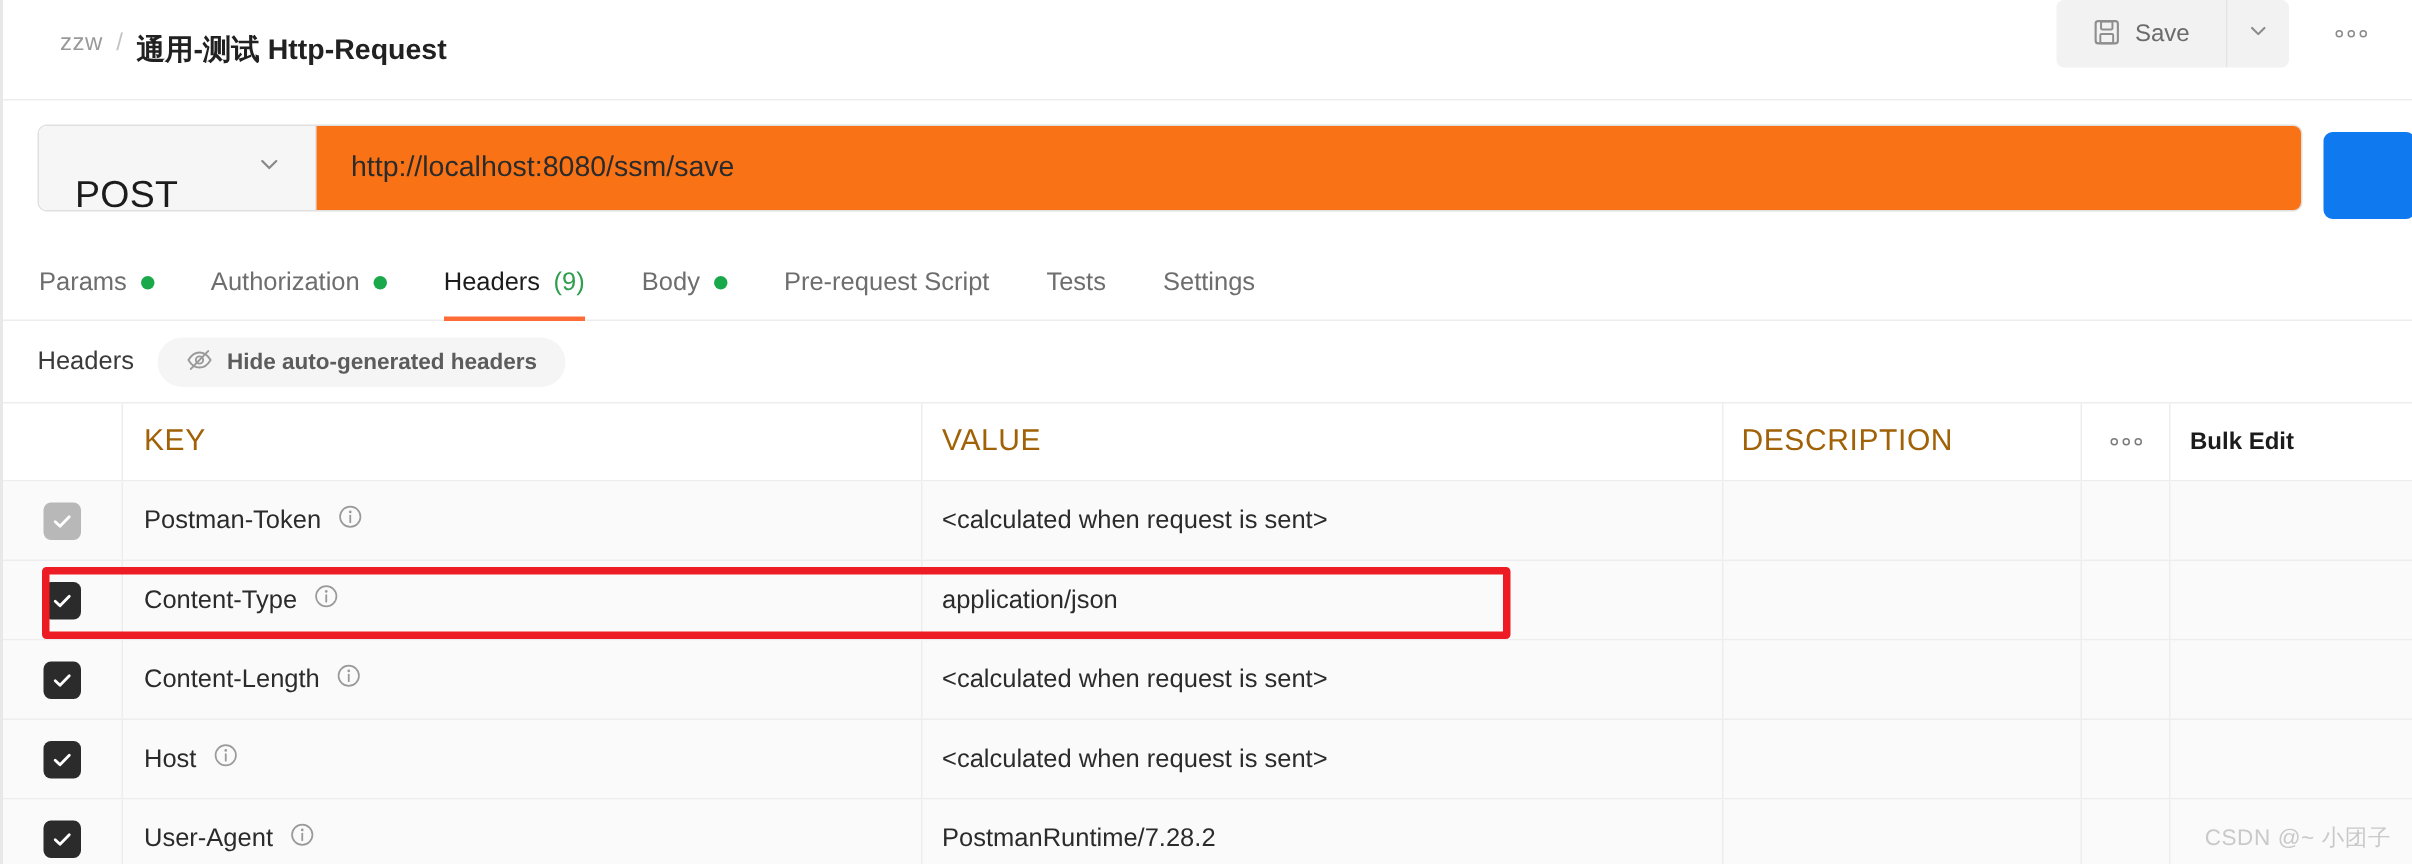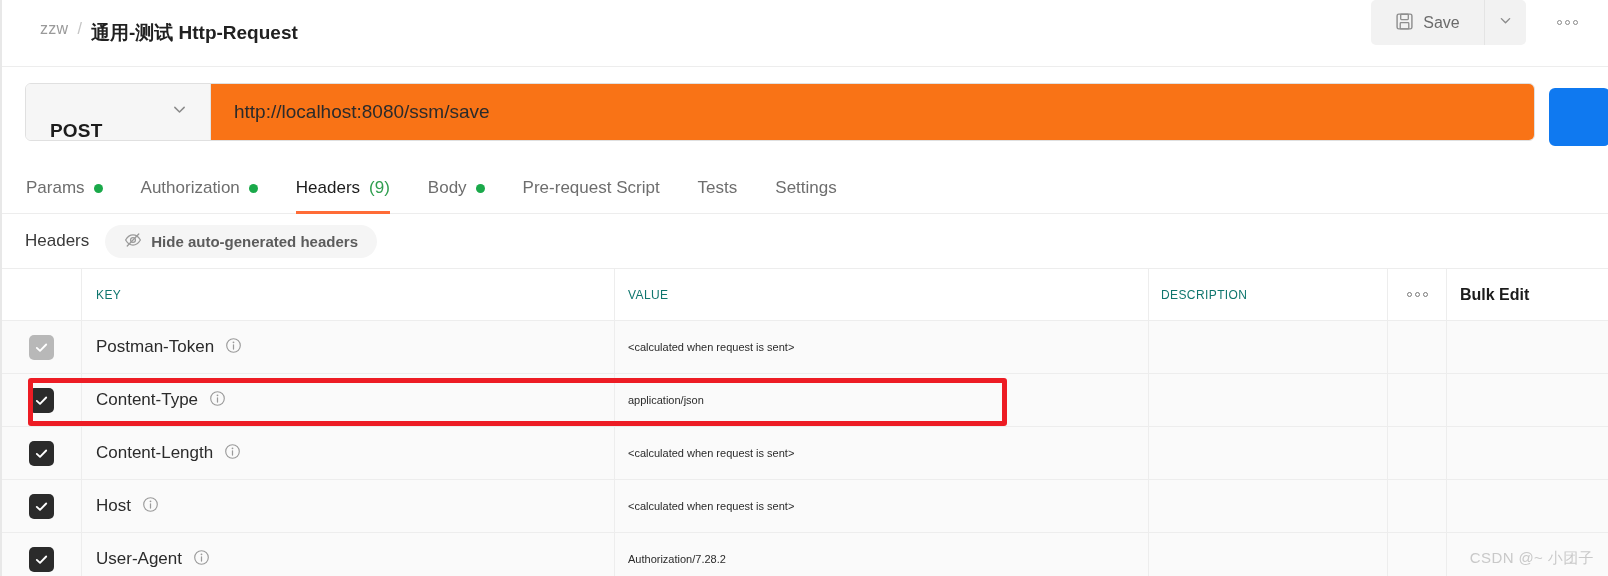--- a/index.html
+++ b/index.html
@@ -80,21 +80,21 @@
     background: #fff;
   }
   .method {
     width: 185px;
     background: #f6f6f6;
     border-right: 1px solid #e4e4e4;
     display: flex; align-items: center; justify-content: space-between;
     padding: 0 22px 0 24px;
     cursor: pointer;
   }
-  .method-label { font-size: 19px; font-weight: bold; color: #1c1c1c; letter-spacing: .2px; margin-top: 38px; }
+  .method-label { font-size: 25px; font-weight: normal; color: #1c1c1c; letter-spacing: .2px; margin-top: 38px; }
   .url-input {
     flex: 1;
     display: flex; align-items: center;
     padding-left: 23px;
     font-size: 19px; color: #2b2b2b;
     background: #f97316;
     border: none; outline: none;
     font-family: "Liberation Sans", sans-serif;
   }
   .send-btn {
@@ -185,25 +185,25 @@
     display: flex; align-items: center; justify-content: center;
     gap: 3px;
   }
   .c-dots i { width: 5px; height: 5px; border-radius: 50%; border: 1.3px solid #7a7a7a; display: block; }
   .c-bulk {
     flex: 1;
     display: flex; align-items: center;
     padding-left: 13px;
   }
 
-  .th { font-size: 12px; color: #0f766e; letter-spacing: .4px; }
+  .th { font-size: 20px; color: #a16207; letter-spacing: .4px; }
   .th-bulk { font-size: 16px; color: #1c1c1c; font-weight: bold; }
 
   .cell-key { font-size: 17px; color: #2b2b2b; }
-  .cell-val { font-size: 11px; color: #2b2b2b; }
+  .cell-val { font-size: 17px; color: #2b2b2b; }
 
   .cbox {
     width: 25px; height: 25px; border-radius: 5px;
     display: flex; align-items: center; justify-content: center;
     cursor: pointer;
   }
   .cbox.on { background: #2b2b2b; }
   .cbox.dim { background: #b8b8b8; }
 
   .ico-info { display: block; }
@@ -469,21 +469,21 @@
         <span class="cell-key">User-Agent</span>
         <span class="ico-info">
           <svg width="17" height="17" viewBox="0 0 18 18" fill="none">
             <circle cx="9" cy="9" r="7.2" stroke="#9a9a9a" stroke-width="1.2"></circle>
             <circle cx="9" cy="5.6" r="0.95" fill="#9a9a9a"></circle>
             <path d="M9 8.2 V12.8" stroke="#9a9a9a" stroke-width="1.3" stroke-linecap="round"></path>
           </svg>
         </span>
       </div>
       <div class="c-val">
-          <span class="cell-val">Authorization/7.28.2</span>
+          <span class="cell-val">PostmanRuntime/7.28.2</span>
         </div>
       <div class="c-desc">
           <span class="cell-val"></span>
         </div>
       <div class="c-dots"></div>
       <div class="c-bulk"></div>
     </div>
 
   </div>
 

